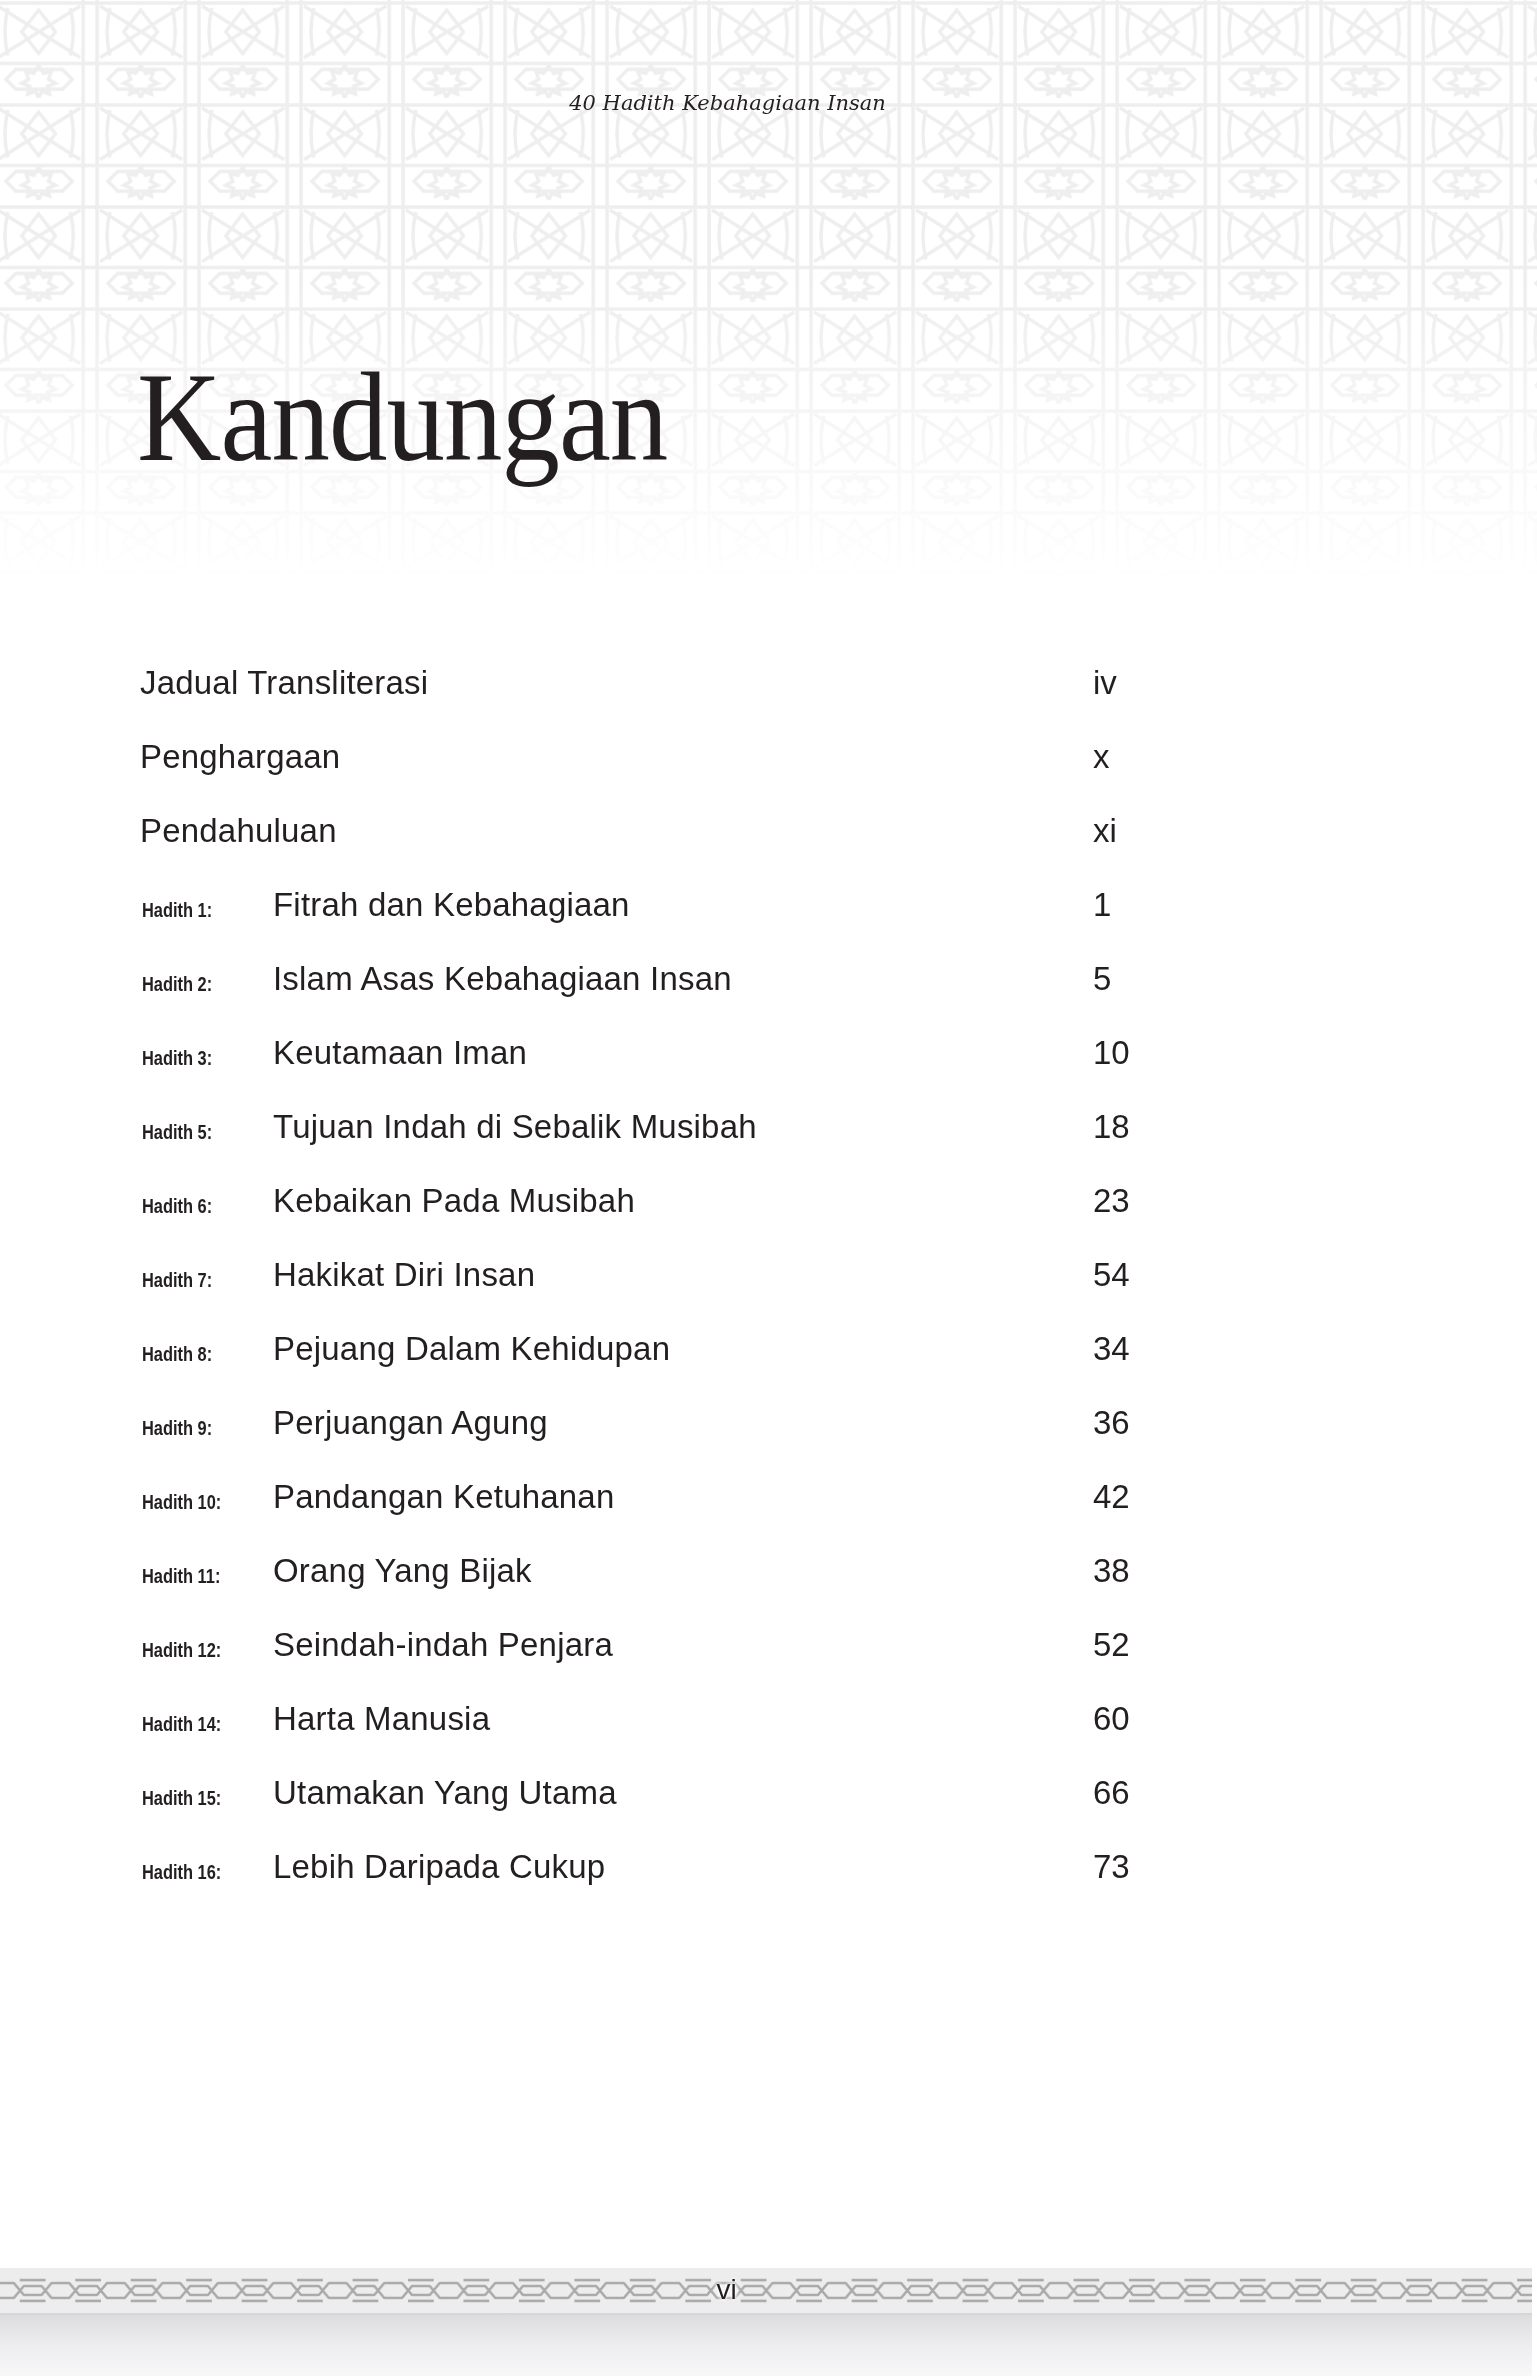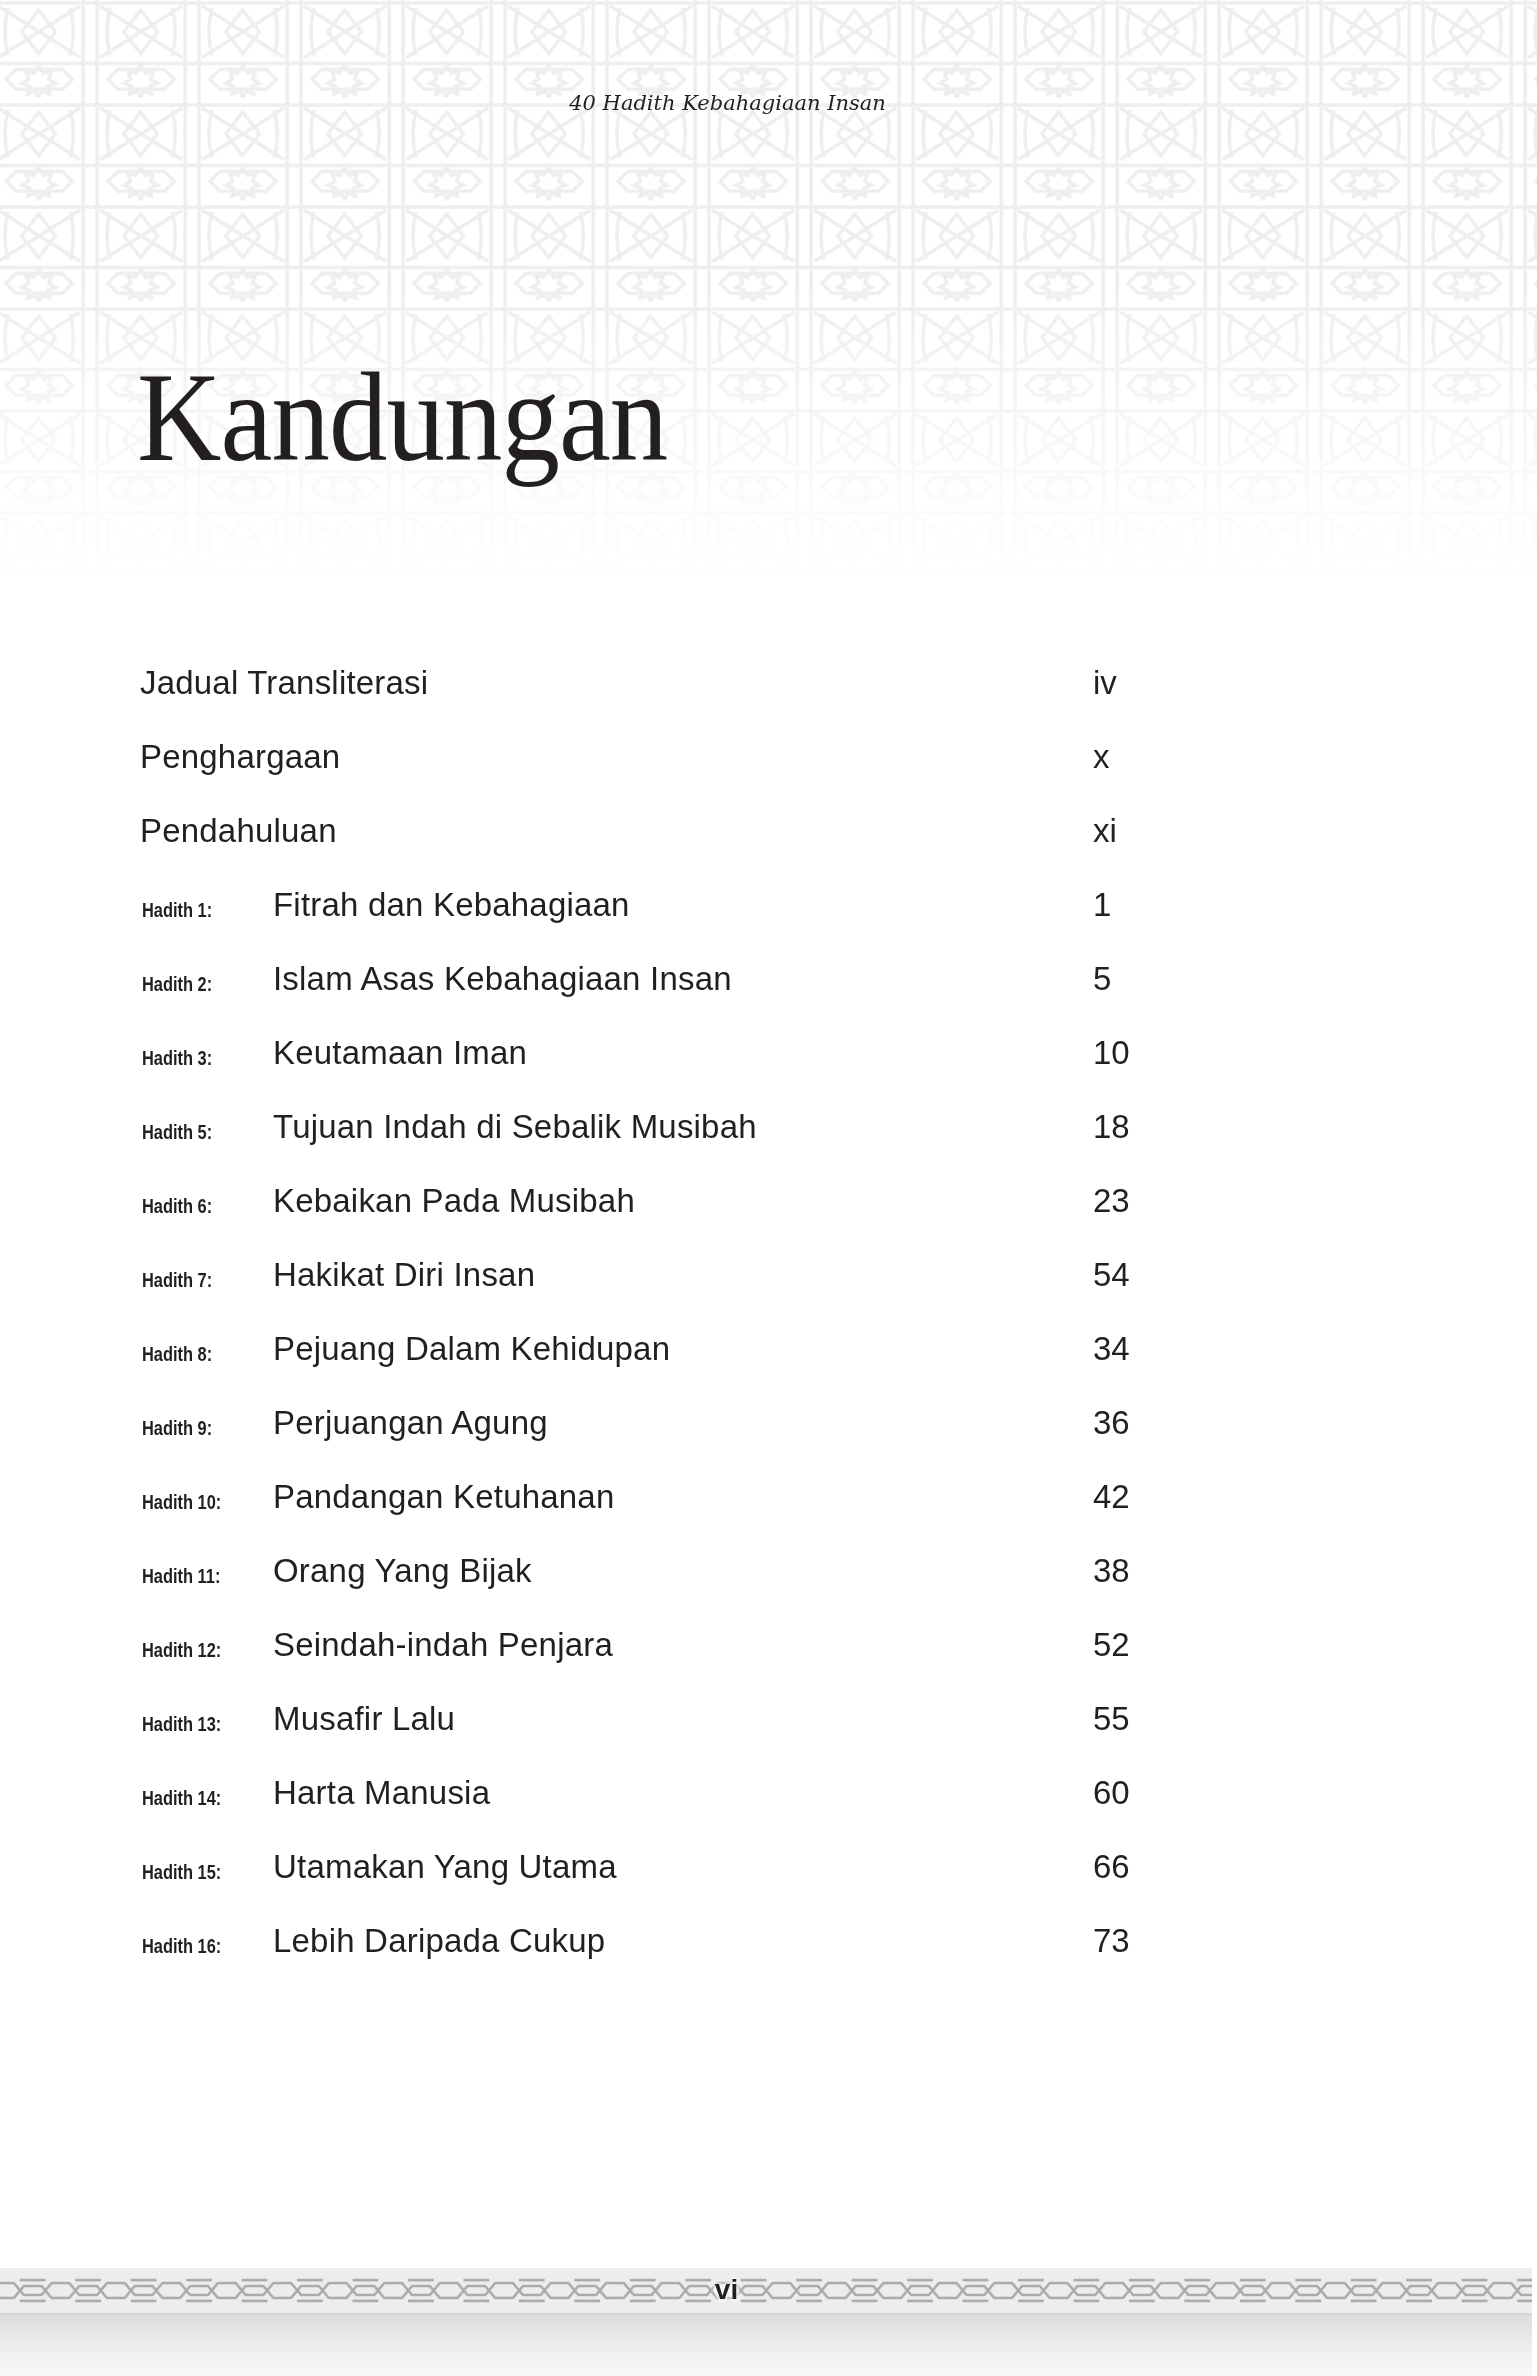--- a/index.html
+++ b/index.html
@@ -116,21 +116,21 @@
     background: linear-gradient(to bottom, #dcdcde 0%, #ececee 45%, #f8f8f9 100%);
   }
   .folio {
     position: absolute;
     left: 699px;
     top: 2273px;
     width: 55px;
     height: 34px;
     text-align: center;
     font-family: "Liberation Sans", sans-serif;
-    font-weight: bold;
+    font-weight: normal;
     font-size: 28px;
     line-height: 34px;
     color: #231f20;
     text-shadow: 0 0 4px #ffffff, 0 0 4px #ffffff, 0 0 6px #ffffff, 0 0 2px #ffffff;
   }
 </style>
 </head>
 <body>
 
 <div class="bg-pattern">
@@ -228,25 +228,20 @@
   </li>
   <li class="toc-row hadith">
     <span class="label">Hadith 11:</span>
     <span class="title">Orang Yang Bijak</span>
     <span class="page">38</span>
   </li>
   <li class="toc-row hadith">
     <span class="label">Hadith 12:</span>
     <span class="title">Seindah-indah Penjara</span>
     <span class="page">52</span>
-  </li>
-  <li class="toc-row hadith">
-    <span class="label">Hadith 13:</span>
-    <span class="title">Musafir Lalu</span>
-    <span class="page">55</span>
   </li>
   <li class="toc-row hadith">
     <span class="label">Hadith 14:</span>
     <span class="title">Harta Manusia</span>
     <span class="page">60</span>
   </li>
   <li class="toc-row hadith">
     <span class="label">Hadith 15:</span>
     <span class="title">Utamakan Yang Utama</span>
     <span class="page">66</span>

